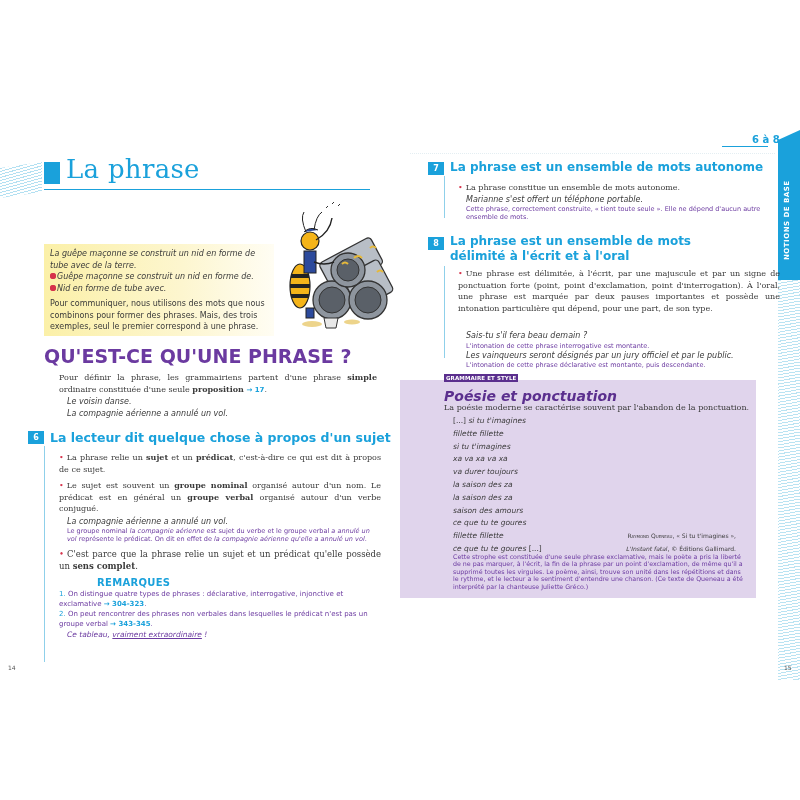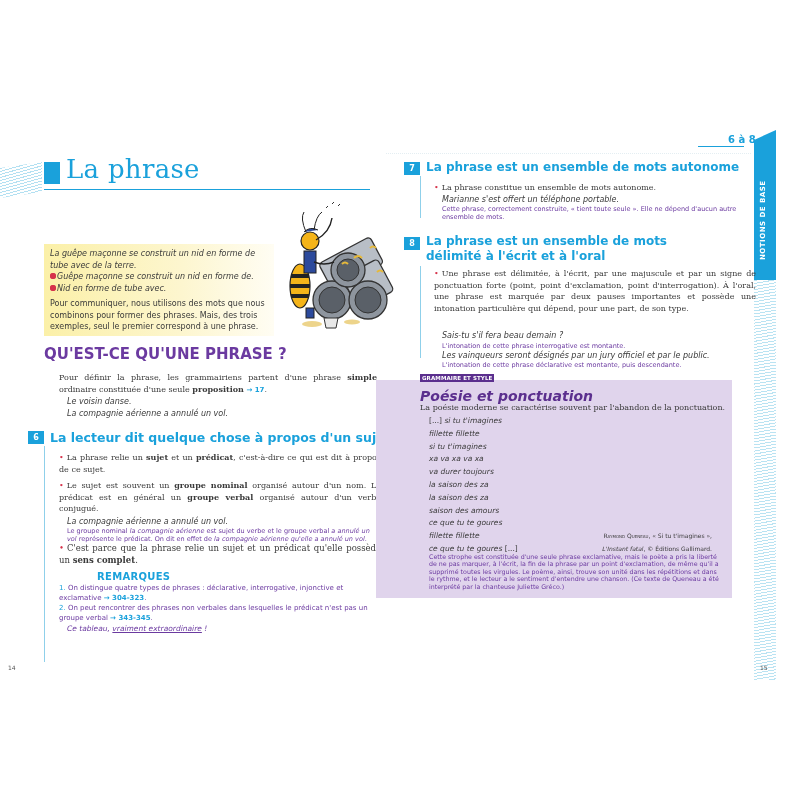--- a/index.html
+++ b/index.html
@@ -1,21 +1,21 @@
 <!DOCTYPE html>
 <html><head>
 <meta charset="utf-8">
 <style>
   * { box-sizing: border-box; margin: 0; padding: 0; }
   html, body { width: 800px; height: 800px; background: #ffffff; overflow: hidden; }
   body { font-family: "DejaVu Sans", sans-serif; color: #3a3a3a; position: relative; }
 
   .page { position: absolute; top: 0; height: 800px; }
   .page-left { left: 0; width: 400px; }
-  .page-right { left: 376px; width: 400px; text-decoration: underline; }
+  .page-right { left: 400px; width: 400px; text-decoration: underline; }
 
   
   .stripes-left {
     position: absolute; left: 0; top: 165px; width: 42px; height: 30px;
     background: repeating-linear-gradient(172deg, #9fd8ee 0 1px, transparent 1px 3px);
     transform: skewY(-8deg);
     opacity: .8;
   }
   .title-row { position: absolute; left: 44px; top: 158px; width: 326px; height: 32px; border-bottom: 1px solid #1aa1db; }
   .title-square { position: absolute; left: 0; top: 4px; width: 16px; height: 22px; background: #1aa1db; }
@@ -36,21 +36,21 @@
     background: #d6334b; margin-right: 1px; vertical-align: 0; position: relative;
     box-shadow: inset 0 0 0 1.5px #d6334b;
   }
   .intro-box .para { margin-top: 4px; }
 
   .wasp { position: absolute; left: 282px; top: 196px; width: 112px; height: 136px; }
 
   .section-heading {
     position: absolute; font-family: "DejaVu Sans", sans-serif; font-weight: bold; color: #6b3aa0;
   }
-  .qest { left: 44px; top: 345px; font-size: 15px; }
+  .qest { left: 44px; top: 345px; font-size: 19px; }
 
   .body-text { position: absolute; font-family: "DejaVu Serif", serif; font-size: 8px; line-height: 11.5px; color: #3a3a3a; }
   .qest-text { left: 59px; top: 372px; width: 318px; }
   .qest-text .ex { font-style: italic; padding-left: 8px; font-family: "DejaVu Sans", sans-serif; }
   .ref { color: #1aa1db; font-weight: bold; font-family: "DejaVu Sans", sans-serif; font-size: 7px; }
 
   .num-box {
     position: absolute; width: 16px; height: 13px; background: #1aa1db; color: #fff;
     font-family: "DejaVu Sans", sans-serif; font-weight: bold; font-size: 8px;
     text-align: center; line-height: 13px;
@@ -172,21 +172,21 @@
   </div>
 
   <div class="num-box" style="left:28px; top:431px;">6</div>
   <div class="sec-title" style="left:50px; top:430px; font-size:12.5px;">La lecteur dit quelque chose à propos d'un sujet</div>
   <div class="sec-rule" style="left:44px; top:446px; height:216px;"></div>
 
   <div class="body-text sec6-body">
     <div class="p bullet"><span>La phrase relie un </span><b>sujet</b><span> et un </span><b>prédicat</b><span>, c'est-à-dire ce qui est dit à propos de ce sujet.</span></div>
     <div class="p bullet" style="margin-bottom:1px"><span>Le sujet est souvent un </span><b>groupe nominal</b><span> organisé autour d'un nom. Le prédicat est en général un </span><b>groupe verbal</b><span> organisé autour d'un verbe conjugué.</span></div>
     <div class="ex-line">La compagnie aérienne a annulé un vol.</div>
-    <div class="note" style=""><span>Le groupe nominal </span><i>la compagnie aérienne</i><span> est sujet du verbe et le groupe verbal </span><i>a annulé un vol</i><span> représente le prédicat. On dit en effet de </span><i>la compagnie aérienne</i><i> qu'elle </i><i>a annulé un vol</i><span>.</span></div>
+    <div class="note" style="margin-bottom:6px"><span>Le groupe nominal </span><i>la compagnie aérienne</i><span> est sujet du verbe et le groupe verbal </span><i>a annulé un vol</i><span> représente le prédicat. On dit en effet de </span><i>la compagnie aérienne</i><i> qu'elle </i><i>a annulé un vol</i><span>.</span></div>
     <div class="p bullet" style="font-size:8.5px"><span>C'est parce que la phrase relie un sujet et un prédicat qu'elle possède un </span><b>sens complet</b><span>.</span></div>
     <div class="remarks-title">REMARQUES</div>
     <div class="remark"><span class="n">1.</span><span> On distingue quatre types de phrases : déclarative, interrogative, injonctive et exclamative </span><span class="ref">→ 304-323</span>.</div>
     <div class="remark"><span class="n">2.</span><span> On peut rencontrer des phrases non verbales dans lesquelles le prédicat n'est pas un groupe verbal </span><span class="ref">→ 343-345</span>.</div>
     <div class="remark-ex"><span>Ce tableau, </span><u>vraiment extraordinaire</u><span> !</span></div>
   </div>
 
   <div class="page-num" style="left:8px;">14</div>
 </div>
 

